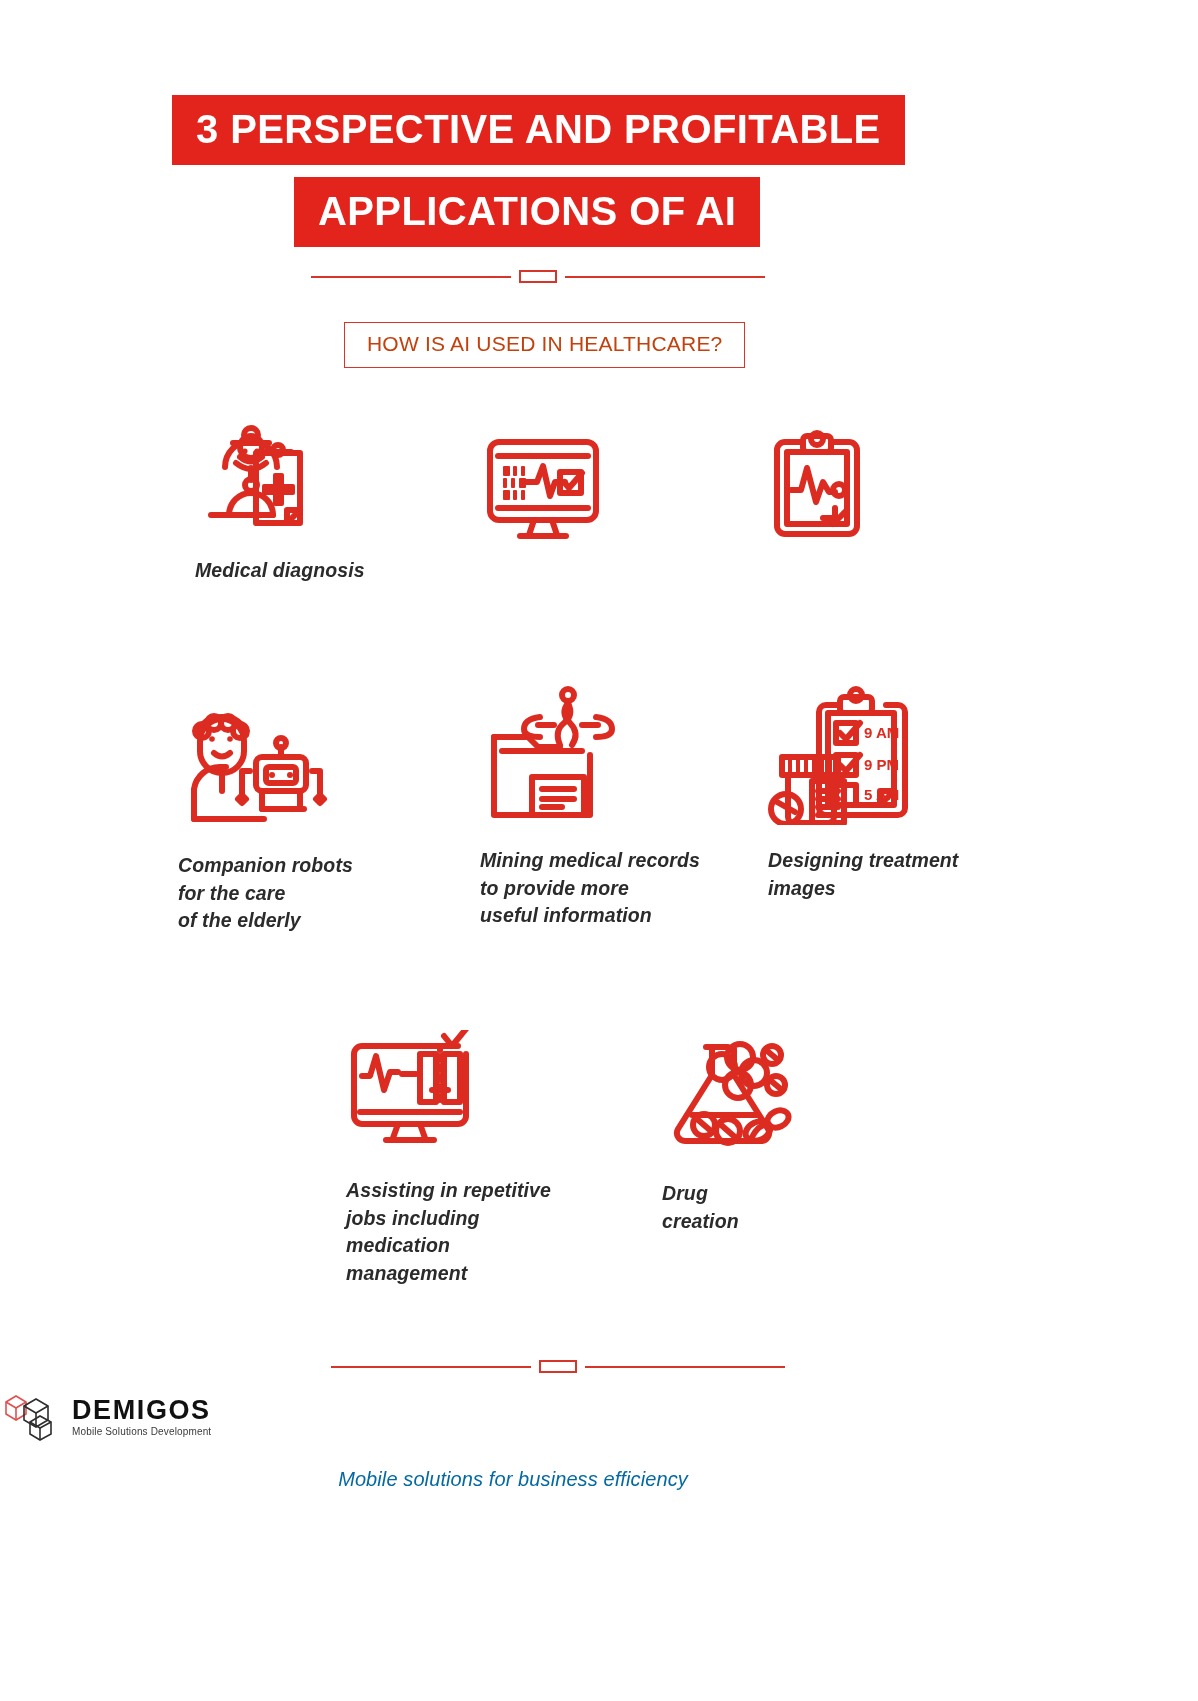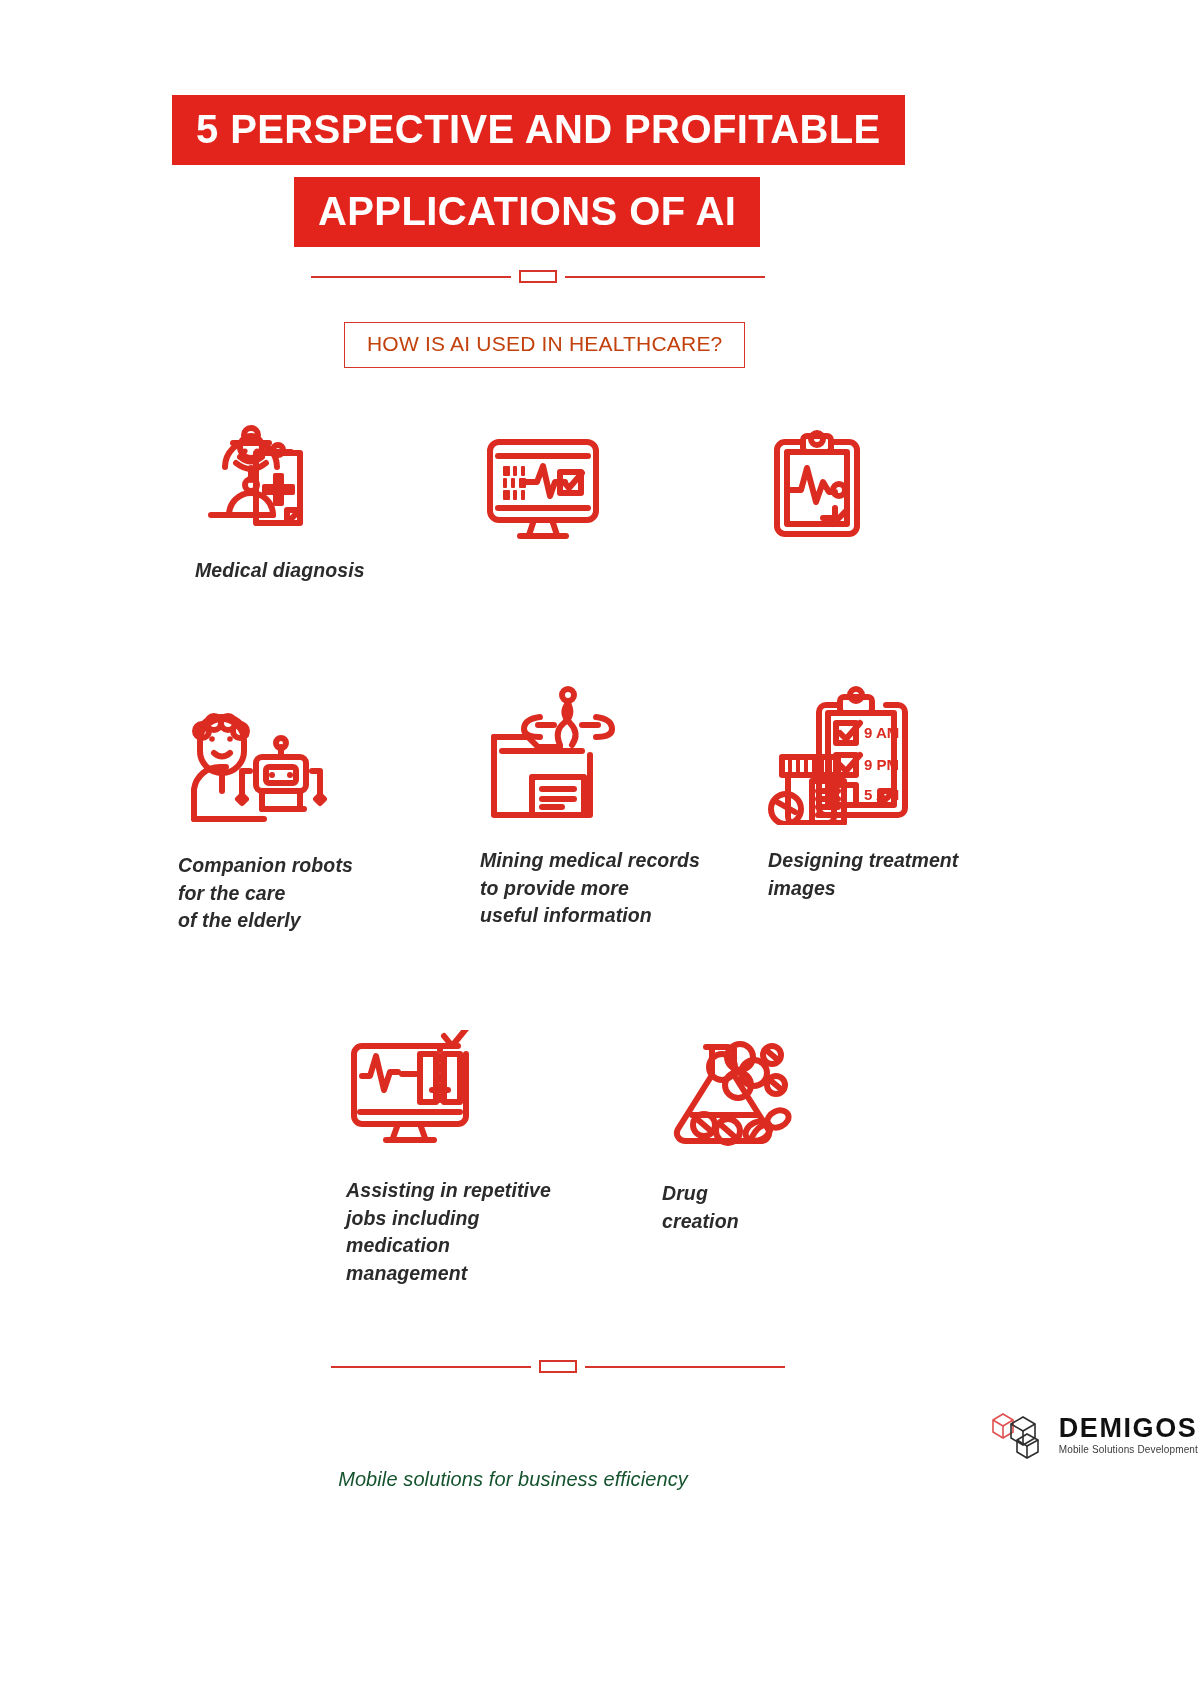--- a/index.html
+++ b/index.html
@@ -69,46 +69,46 @@
   .item.w-wide .item-label { width:240px; }
 
   svg { display:block; }
   .ico { stroke:#DC2B20; fill:none; stroke-width:6; stroke-linecap:round; stroke-linejoin:round; }
   .ico-f { fill:#DC2B20; stroke:none; }
   .t-small { font-family:"Liberation Sans", sans-serif; font-size:15px; font-weight:bold; fill:#DC2B20; }
 
   
   .logo-wrap {
     position:absolute; top:1388px; left:0; width:1198px;
-    display:flex; justify-content:flex-end; align-items:center;margin-top:18px;
+    display:flex; justify-content:flex-start; align-items:center;
   }
   .logo-inner { display:flex; align-items:center; gap:10px; }
   .logo-text { display:flex; flex-direction:column; justify-content:center; }
   .logo-name {
     font-size:27px; font-weight:bold; color:#111111;
     letter-spacing:1.6px; line-height:1;
   }
   .logo-sub {
     font-size:10px; color:#3A3A3A; letter-spacing:0.15px;
     margin-top:3px; line-height:1;
   }
   .tagline {
     position:absolute; top:1468px; left:0; width:1026px;
     text-align:center; font-size:20px; font-style:italic;
-    color:#14532d; letter-spacing:0.1px;
+    color:#0369a1; letter-spacing:0.1px;
   }
 </style>
 </head>
 <body>
 
 <div class="page">
 
   <div class="title-wrap">
     <div class="title-line l1">
-      <div class="title-bar">5 PERSPECTIVE AND PROFITABLE</div>
+      <div class="title-bar">3 PERSPECTIVE AND PROFITABLE</div>
     </div>
     <div class="title-line l2">
       <div class="title-bar">APPLICATIONS OF AI</div>
     </div>
   </div>
 
   <div class="divider" id="divider-top">
     <div class="ln left"></div>
     <div class="boxy"></div>
     <div class="ln right"></div>

